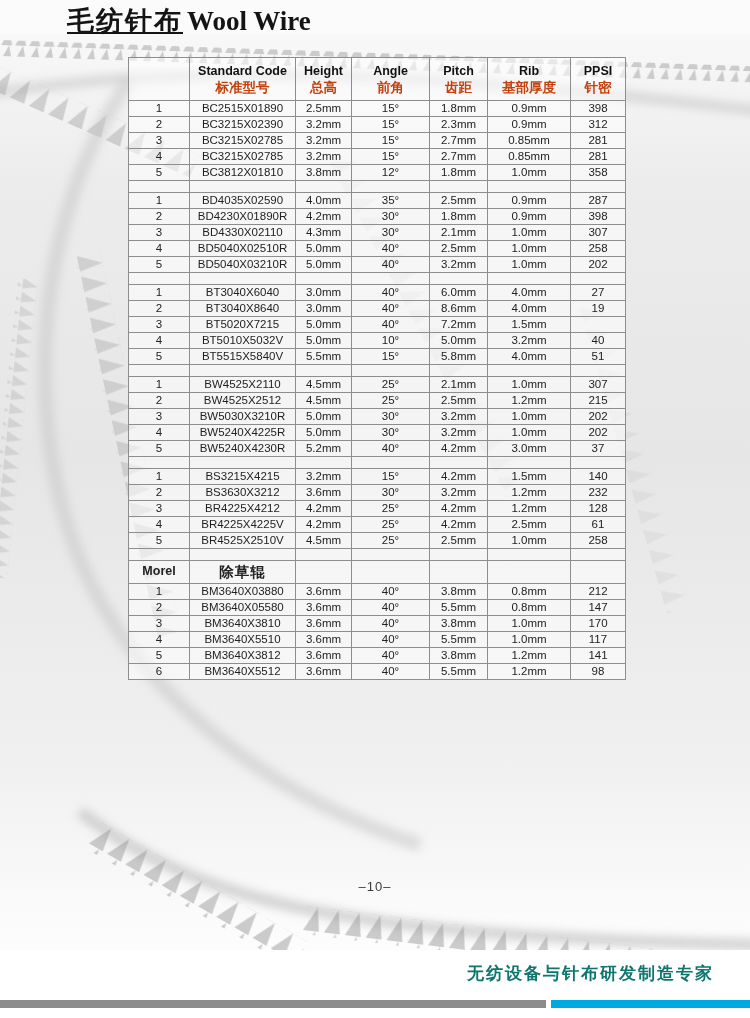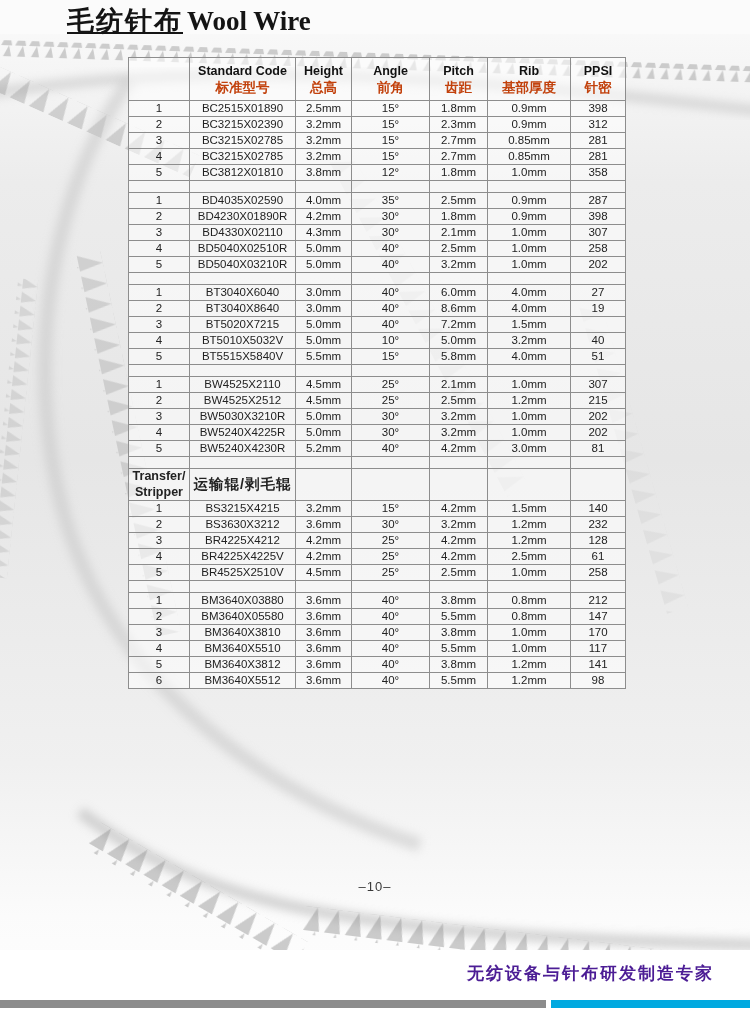--- a/index.html
+++ b/index.html
@@ -32,21 +32,21 @@
   td.sec-en{font-size:12.5px;white-space:pre-line;line-height:1.25;}
   td.sec-zh{font-size:14.5px;letter-spacing:1px;}
   tr.data-row td{height:15px;font-size:11.5px;line-height:1;}
   tr.spacer-row td{height:11px;}
   .page-number{
     position:absolute;left:0;top:879px;width:750px;text-align:center;z-index:1;
     font-size:13px;color:#3a3a3a;letter-spacing:1px;
   }
   .footer-slogan{
     position:absolute;top:962px;right:36px;z-index:2;
-    font-size:17px;font-weight:bold;letter-spacing:2px;color:#4c1d95;white-space:nowrap;
+    font-size:17px;font-weight:bold;letter-spacing:2px;color:#0f766e;white-space:nowrap;
   }
   .bar{position:absolute;top:1000px;height:8px;z-index:2;}
   .bar-gray{left:0;width:546px;}
   .bar-cyan{left:551px;width:199px;}
 </style>
 </head>
 <body>
 
 <svg class="bg-svg" width="750" height="1018" viewBox="0 0 750 1018" aria-hidden="true">
   <defs>
@@ -342,35 +342,25 @@
         <td>1.0mm</td>
         <td>202</td>
       </tr>
       <tr class="data-row">
         <td>5</td>
         <td>BW5240X4230R</td>
         <td>5.2mm</td>
         <td>40°</td>
         <td>4.2mm</td>
         <td>3.0mm</td>
-        <td>81</td>
+        <td>37</td>
       </tr>
       <tr class="spacer-row">
         <td></td>
         <td></td>
-        <td></td>
-        <td></td>
-        <td></td>
-        <td></td>
-        <td></td>
-      </tr>
-      <tr class="section-row">
-        <td class="sec-en">Transfer/
-Stripper</td>
-        <td class="sec-zh">运输辊/剥毛辊</td>
         <td></td>
         <td></td>
         <td></td>
         <td></td>
         <td></td>
       </tr>
       <tr class="data-row">
         <td>1</td>
         <td>BS3215X4215</td>
         <td>3.2mm</td>
@@ -417,20 +407,29 @@
       </tr>
       <tr class="spacer-row">
         <td></td>
         <td></td>
         <td></td>
         <td></td>
         <td></td>
         <td></td>
         <td></td>
       </tr>
+      <tr class="section-row">
+        <td class="sec-en">Morel</td>
+        <td class="sec-zh">除草辊</td>
+        <td></td>
+        <td></td>
+        <td></td>
+        <td></td>
+        <td></td>
+      </tr>
       <tr class="data-row">
         <td>1</td>
         <td>BM3640X03880</td>
         <td>3.6mm</td>
         <td>40°</td>
         <td>3.8mm</td>
         <td>0.8mm</td>
         <td>212</td>
       </tr>
       <tr class="data-row">

